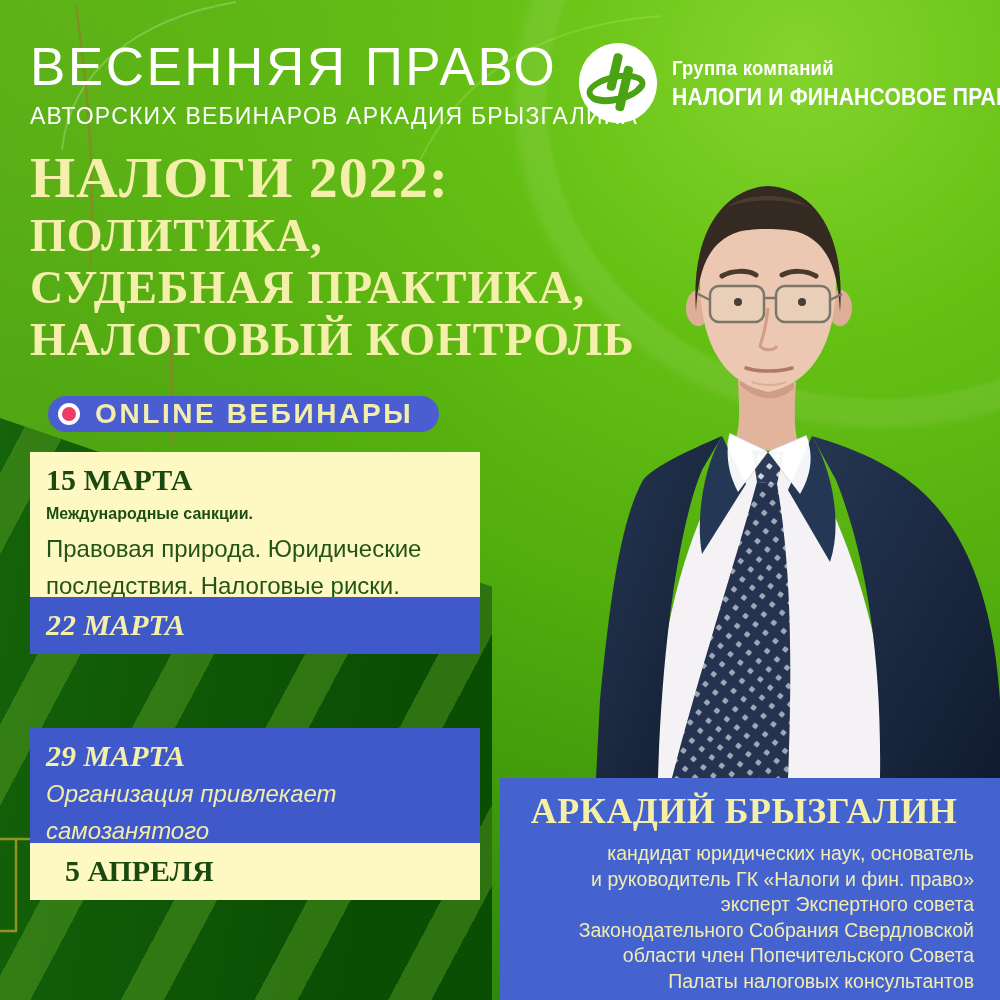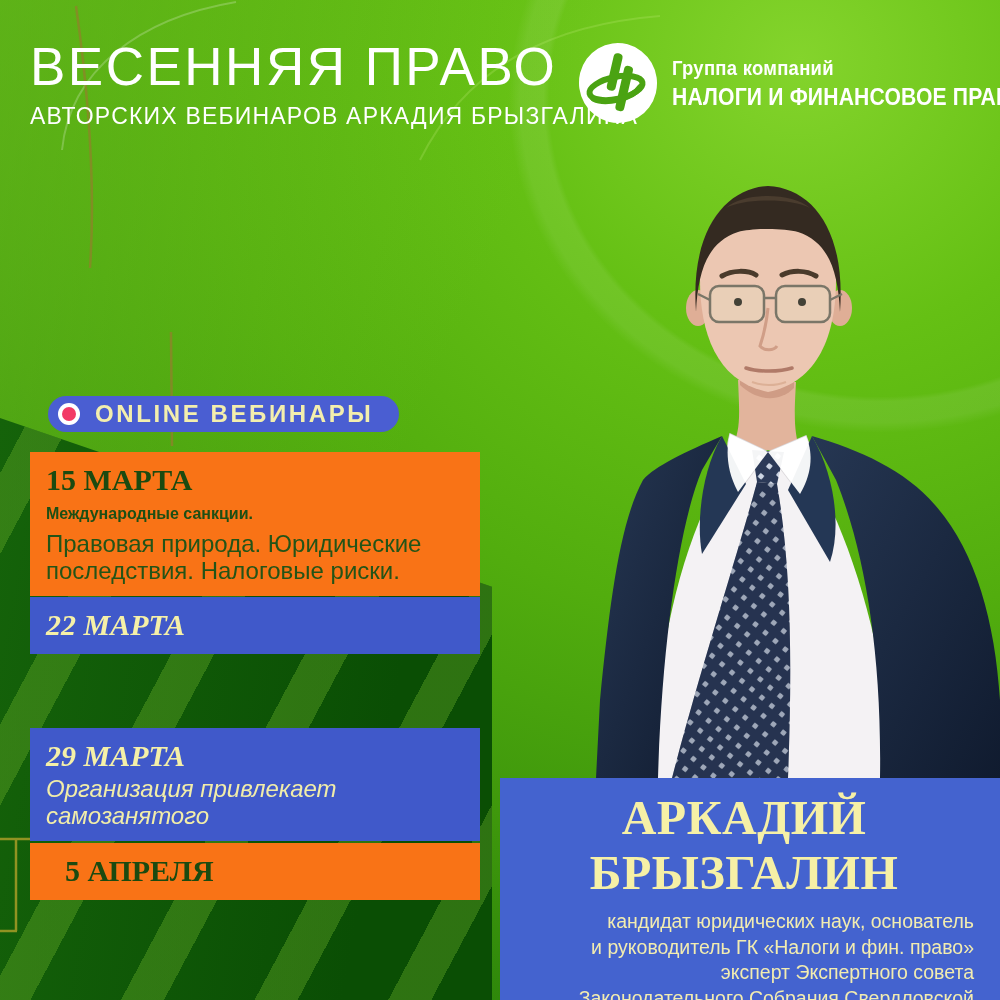--- a/index.html
+++ b/index.html
@@ -39,39 +39,39 @@
   
   .main-title{position:absolute;left:30px;top:146px;z-index:5;
     font-family:"Liberation Serif",serif;font-weight:700;color:#f4efab;letter-spacing:1px;}
   .main-title .line1{font-size:58px;line-height:64px;}
   .main-title .line{font-size:46px;line-height:52px;}
   
   .badge{position:absolute;left:48px;top:396px;z-index:5;height:36px;border-radius:18px;
     background:#4a5ed2;display:inline-flex;align-items:center;padding:0 26px 0 10px;}
   .badge .dot-outer{width:22px;height:22px;border-radius:50%;background:#fff;display:flex;align-items:center;justify-content:center;}
   .badge .dot-inner{width:14px;height:14px;border-radius:50%;background:#f23a66;}
-  .badge .label{margin-left:15px;font-size:24px;font-weight:600;letter-spacing:2.6px;color:#f3eead;}
+  .badge .label{margin-left:15px;font-size:28px;font-weight:600;letter-spacing:2.6px;color:#f3eead;}
   
   .card{position:absolute;left:30px;width:450px;z-index:5;box-sizing:border-box;padding:11px 16px 12px 16px;}
   .card .date{font-family:"Liberation Serif",serif;font-weight:700;font-size:30px;line-height:34px;}
   .card .lead{font-size:16px;font-weight:700;line-height:29px;margin-top:2px;}
   .card .lead:empty{display:none;}
-  .card .desc{font-size:24px;font-weight:500;line-height:27px;white-space:pre-line;margin-top:2px;}
-  .card.yellow{background:#f97316;}
+  .card .desc{font-size:24px;font-weight:500;line-height:37px;white-space:pre-line;margin-top:2px;}
+  .card.yellow{background:#fef9c3;}
   .card.yellow .date{color:#1b4a10;}
   .card.yellow .lead{color:#1d4f14;}
   .card.yellow .desc{color:#235417;}
   .card.blue{background:#4059ca;font-style:italic;}
   .card.blue .date{color:#f5f0a8;}
   .card.blue .desc{color:#f1eda9;}
   .card1{top:452px;} .card2{top:597px;} .card3{top:728px;} .card4{top:843px;padding-left:35px;}
   
   .speaker-panel{position:absolute;left:500px;top:778px;width:500px;height:222px;z-index:4;
     background:#4463cf;box-sizing:border-box;padding:12px 26px 0 14px;}
-  .speaker-name{font-family:"Liberation Serif",serif;font-weight:700;font-size:48px;
+  .speaker-name{font-family:"Liberation Serif",serif;font-weight:700;font-size:36px;
     color:#f6f0a6;text-align:center;letter-spacing:.5px;}
   .speaker-bio{margin-top:9px;font-size:19.5px;font-weight:500;line-height:25.5px;
     color:#f2ecb0;text-align:right;white-space:pre-line;}
 </style>
 </head>
 <body>
 
 <div class="poster">
 
   <div class="bg-bright"></div>
@@ -165,20 +165,26 @@
         <rect x="43" y="22" width="9" height="46" rx="4" fill="#4aa312"></rect>
       </g>
       <path d="M14,52 C24,60 52,60 62,50" fill="none" stroke="#4aa312" stroke-width="6" stroke-linecap="round" transform="rotate(-12 38 46)"></path>
     </svg>
     <div class="logo-text">
       <div class="l1">Группа компаний</div>
       <div class="l2">НАЛОГИ И ФИНАНСОВОЕ ПРАВО</div>
     </div>
   </div>
 
+  <div class="main-title">
+    <div class="line1">НАЛОГИ 2022:</div>
+    <div class="line">ПОЛИТИКА,</div>
+    <div class="line">СУДЕБНАЯ ПРАКТИКА,</div>
+    <div class="line">НАЛОГОВЫЙ КОНТРОЛЬ</div>
+  </div>
 
   <div class="badge">
     <span class="dot-outer">
         <span class="dot-inner"></span>
       </span>
     <span class="label">ONLINE ВЕБИНАРЫ</span>
   </div>
 
   <div class="card yellow card1">
     <div class="date">15 МАРТА</div>

